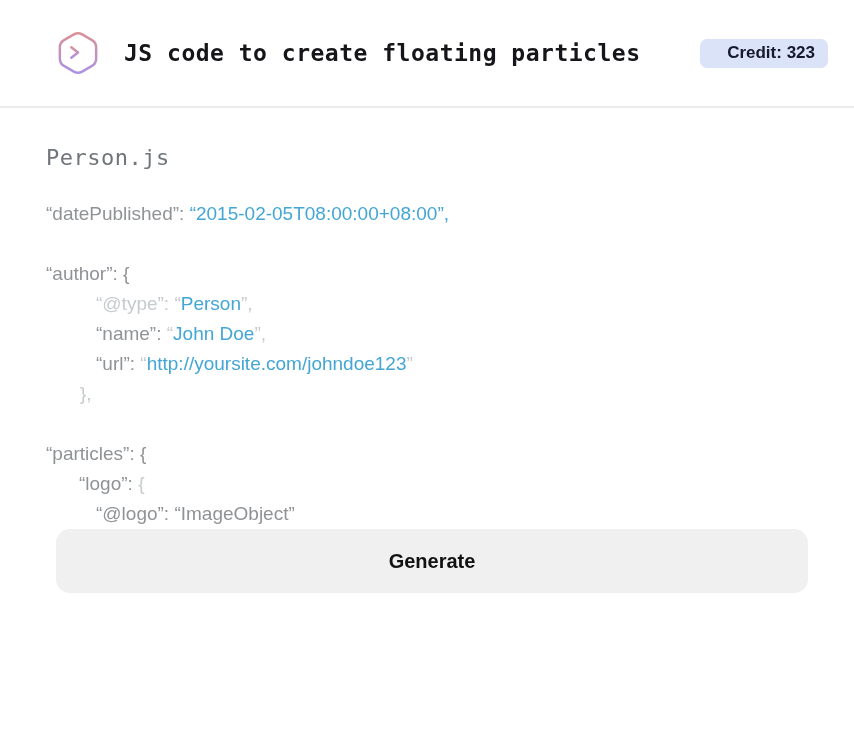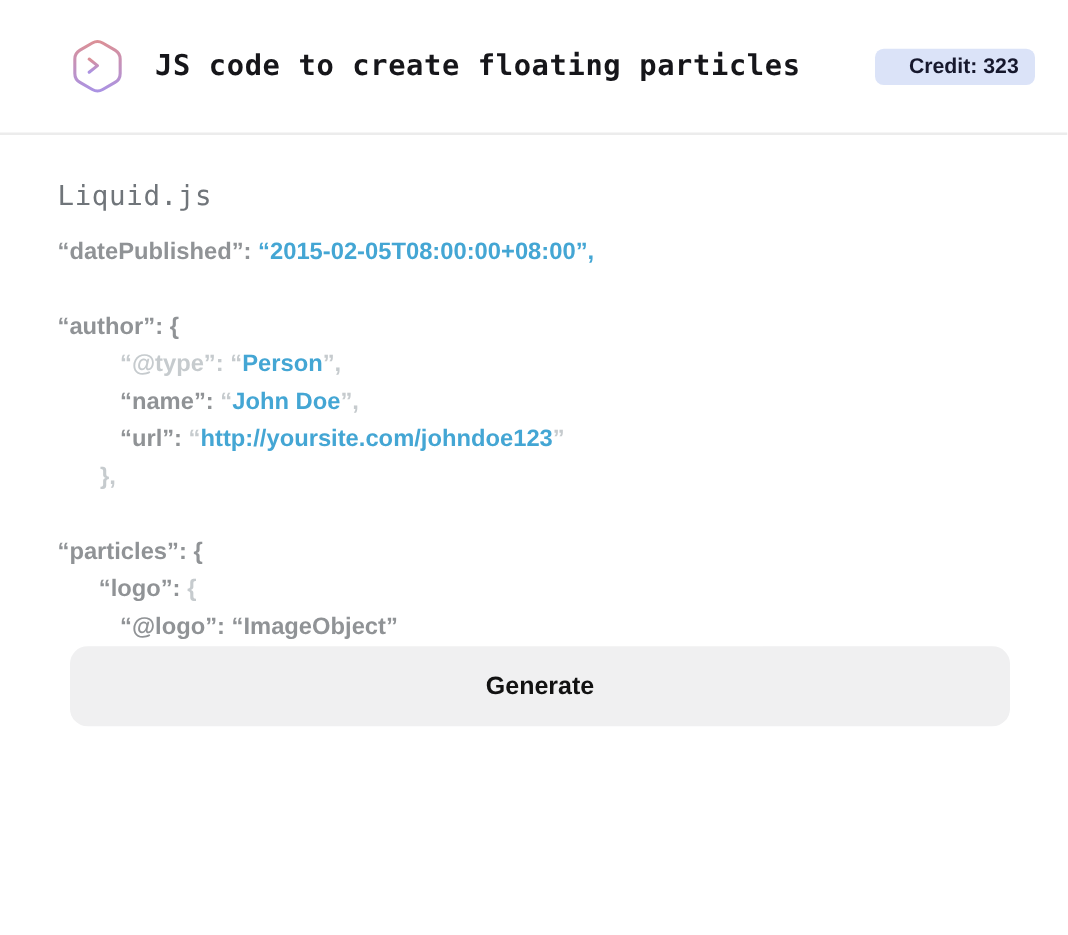--- a/index.html
+++ b/index.html
@@ -51,25 +51,24 @@
   }
   .main { padding: 0 46px; }
   .filename {
     margin-top: 37px;
     font-family: "DejaVu Sans Mono", "Liberation Mono", monospace;
     font-size: 22px;
     color: var(--filename-color);
     letter-spacing: 0.5px;
   }
   .code-block {
-    margin-top: 17px;
+    margin-top: 29px;
     font-size: 19px;
     line-height: 30px;
     color: var(--code-gray);
-    font-weight: bold;
   }
   .code-line { white-space: pre; min-height: 30px; }
   .seg-key  { color: var(--code-gray); }
   .seg-lite { color: var(--code-light-gray); }
   .seg-val  { color: var(--accent-blue); }
   .button-row { padding: 0 46px 0 56px; }
   .generate-button {
     display: block;
     width: 752px;
     height: 64px;
@@ -96,21 +95,21 @@
     </defs>
     <path d="M26.33,4.51 L36.67,10.49 Q41,13 41,18 L41,30 Q41,35 36.67,37.51 L26.33,43.49 Q22,46 17.67,43.49 L7.33,37.51 Q3,35 3,30 L3,18 Q3,13 7.33,10.49 L17.67,4.51 Q22,2 26.33,4.51 Z" stroke="url(#lg)" stroke-width="2.6" fill="none"></path>
     <path d="M15,18 L22,23.5 L15,29" stroke="url(#lg)" stroke-width="2.6" stroke-linecap="round" stroke-linejoin="round" fill="none"></path>
     <path d="M24.5,30.5 L31.5,30.5" stroke="url(#lg)" stroke-width="2.6" stroke-linecap="round" fill="none"></path>
   </svg>
   <div class="title">JS code to create floating particles</div>
   <div class="credit-badge">Credit: 323</div>
 </div>
 
 <div class="main">
-  <div class="filename">Liquid.js</div>
+  <div class="filename">Person.js</div>
   <div class="code-block">
       <div class="code-line" style="padding-left: 0px;"><span class="seg-key">“datePublished”: </span><span class="seg-val">“2015-02-05T08:00:00+08:00”,</span></div>
       <div class="code-line" style="padding-left: 0px;">&nbsp;</div>
       <div class="code-line" style="padding-left: 0px;"><span class="seg-key">“author”: {</span></div>
       <div class="code-line" style="padding-left: 50px;"><span class="seg-lite">“@type”: </span><span class="seg-lite">“</span><span class="seg-val">Person</span><span class="seg-lite">”,</span></div>
       <div class="code-line" style="padding-left: 50px;"><span class="seg-key">“name”: </span><span class="seg-lite">“</span><span class="seg-val">John Doe</span><span class="seg-lite">”,</span></div>
       <div class="code-line" style="padding-left: 50px;"><span class="seg-key">“url”: </span><span class="seg-lite">“</span><span class="seg-val">http://yoursite.com/johndoe123</span><span class="seg-lite">”</span></div>
       <div class="code-line" style="padding-left: 34px;"><span class="seg-lite">},</span></div>
       <div class="code-line" style="padding-left: 0px;">&nbsp;</div>
       <div class="code-line" style="padding-left: 0px;"><span class="seg-key">“particles”: {</span></div>

